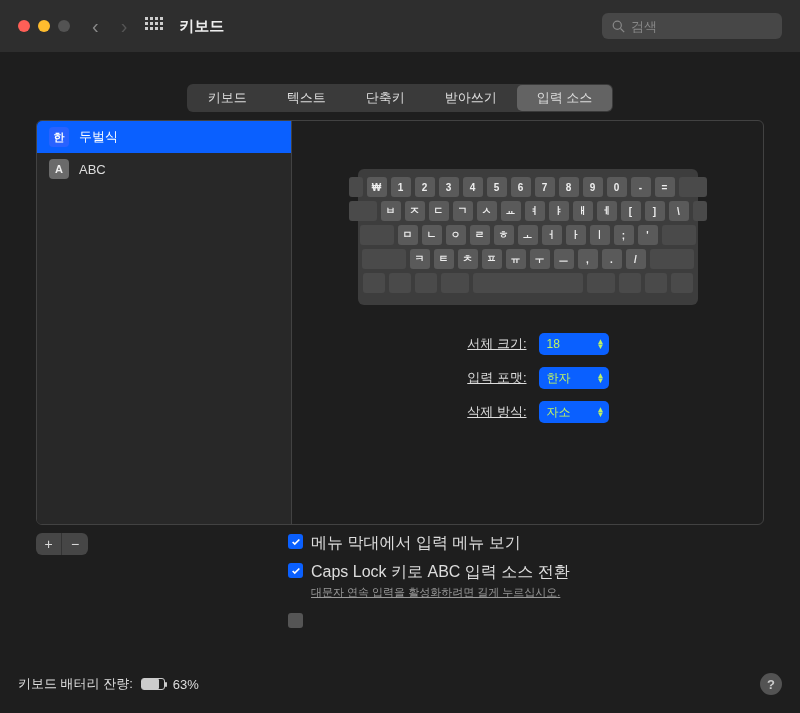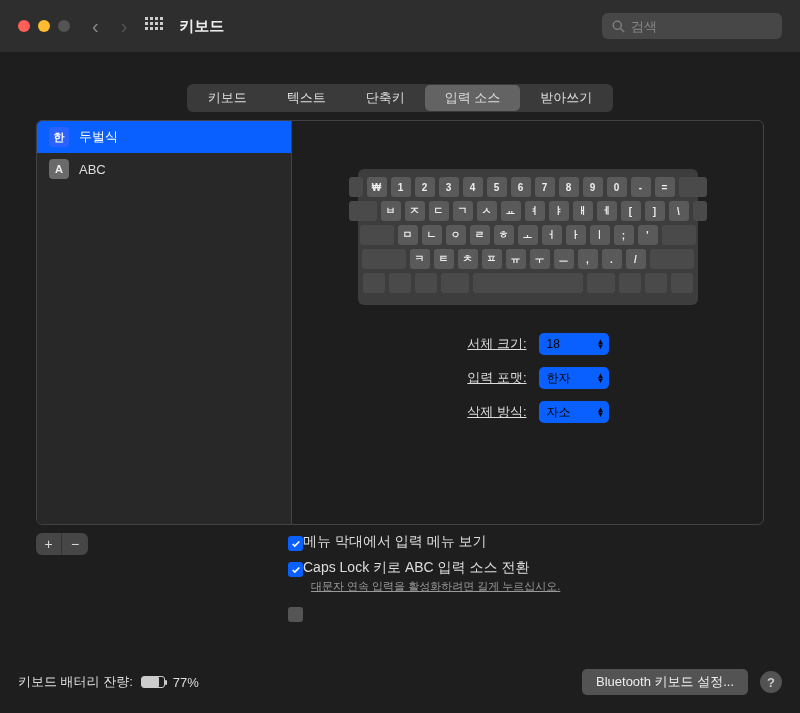--- a/index.html
+++ b/index.html
@@ -35,30 +35,30 @@
 
 .preview { flex: 1; display: flex; flex-direction: column; align-items: center; padding: 48px 20px 0 20px; }
 .keyboard { background: #3d3d3d; border-radius: 6px; padding: 8px; width: 340px; }
 .krow { display: flex; gap: 4px; margin-bottom: 4px; justify-content: center; }
 .key { background: #5a5a5a; border-radius: 3px; min-width: 20px; height: 20px; display: flex; align-items: center; justify-content: center; font-size: 10px; color: #eee; font-weight: 600; } .key.space { min-width: 110px; }
 .key.mod { background: #4a4a4a; }
 
 .form { margin-top: 28px; }
 .form-row { display: flex; align-items: center; margin-bottom: 12px; }
 .form-row label { width: 80px; text-align: right; margin-right: 12px; font-size: 13px; text-decoration: underline; }
-.select { background: #0a60ff; color: #000000; border-radius: 5px; height: 22px; width: 70px; display: flex; align-items: center; padding: 0 6px 0 8px; font-size: 12px; position: relative; }
+.select { background: #0a60ff; color: #bef264; border-radius: 5px; height: 22px; width: 70px; display: flex; align-items: center; padding: 0 6px 0 8px; font-size: 12px; position: relative; }
 .select .chev { position: absolute; right: 4px; display: flex; flex-direction: column; line-height: 5px; font-size: 8px; }
 
 .below { margin: 8px 36px 0 36px; display: flex; }
 .addremove { display: flex; background: #464646; border-radius: 6px; overflow: hidden; height: 22px; }
 .addremove button { background: transparent; border: none; color: #ddd; width: 26px; font-size: 14px; cursor: default; }
 .addremove button:first-child { border-right: 1px solid #333; }
 
 .checks { margin-left: 200px; }
-.check-row { display: flex; align-items: flex-end; margin-bottom: 8px; font-size: 14px; }
+.check-row { display: flex; align-items: flex-start; gap: 8px; margin-bottom: 8px; font-size: 16px; }
 .cb { width: 15px; height: 15px; border-radius: 3px; display: flex; align-items: center; justify-content: center; flex-shrink: 0; margin-top: 1px; }
 .cb.checked { background: #0a60ff; }
 .cb.unchecked { background: #555; }
 .cb svg { display: block; }
 .hint { color: #999; font-size: 11px; margin-top: 2px; margin-left: 23px; text-decoration: underline; }
 
 .footer { position: absolute; bottom: 18px; left: 18px; right: 18px; display: flex; align-items: center; }
 .battery-ico { width: 24px; height: 12px; border: 1px solid #ccc; border-radius: 3px; margin: 0 8px; position: relative; }
 .battery-ico::after { content:''; position:absolute; right:-3px; top:3px; width:2px; height:5px; background:#ccc; border-radius:1px; }
 .battery-fill { background:#ccc; height:100%; border-radius:1px; }
@@ -101,22 +101,22 @@
       </svg>
     <input placeholder="검색" style="">
   </div>
 </div>
 
 <div class="tabs">
   <div class="tab-group" id="tab-group">
       <div class="tab">키보드</div>
       <div class="tab">텍스트</div>
       <div class="tab">단축키</div>
+      <div class="tab">받아쓰기</div>
       <div class="tab active">입력 소스</div>
-      <div class="tab">받아쓰기</div>
     </div>
 </div>
 
 <div class="panel">
   <div class="sidebar" id="sidebar">
       <div class="src-item selected">
         <div class="src-badge badge-han">한</div>
         <span>두벌식</span>
       </div>
       <div class="src-item">
@@ -256,17 +256,16 @@
       <div class="cb unchecked"></div>
     </div>
   </div>
 </div>
 
 <div class="footer">
   <span>키보드 배터리 잔량:</span>
   <div class="battery-ico">
       <div class="battery-fill" id="batt-fill" style="width: 77%;"></div>
     </div>
-  <span>77%</span>
+  <span>63%</span>
   <div class="spacer"></div>
-  <button class="bt-btn">Bluetooth 키보드 설정...</button>
   <div class="help">?</div>
 </div>
 
 </body></html>

